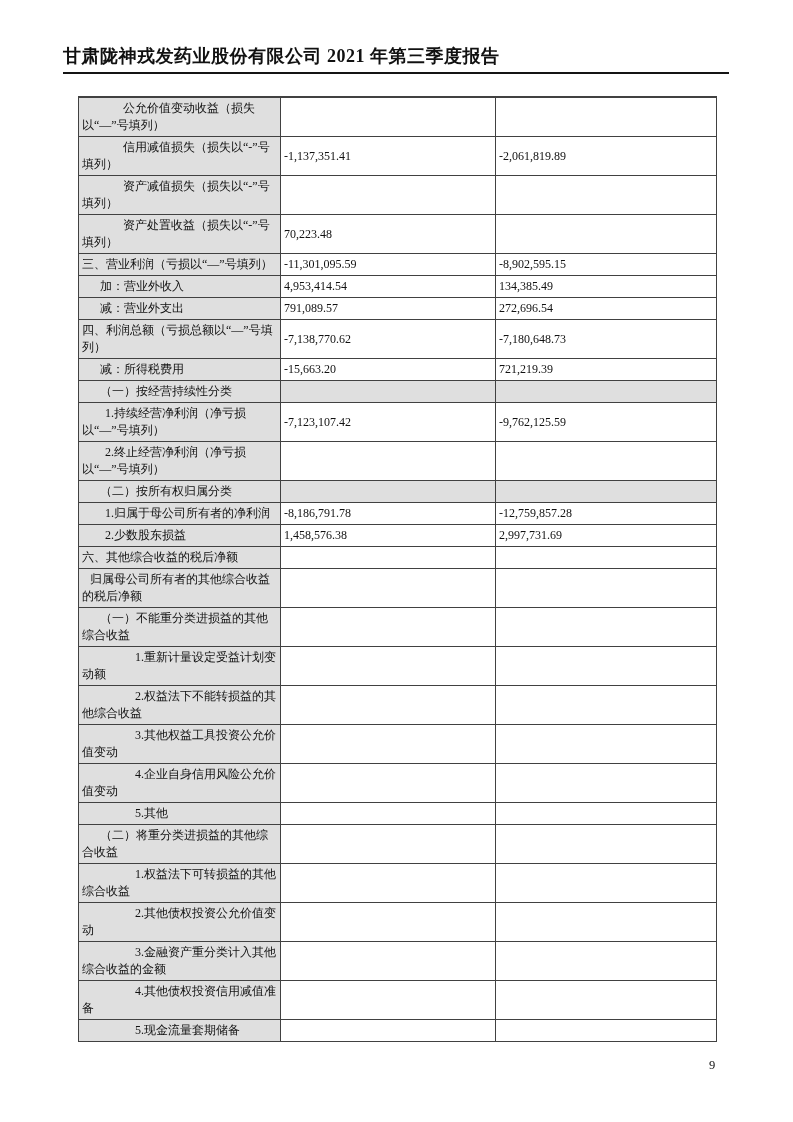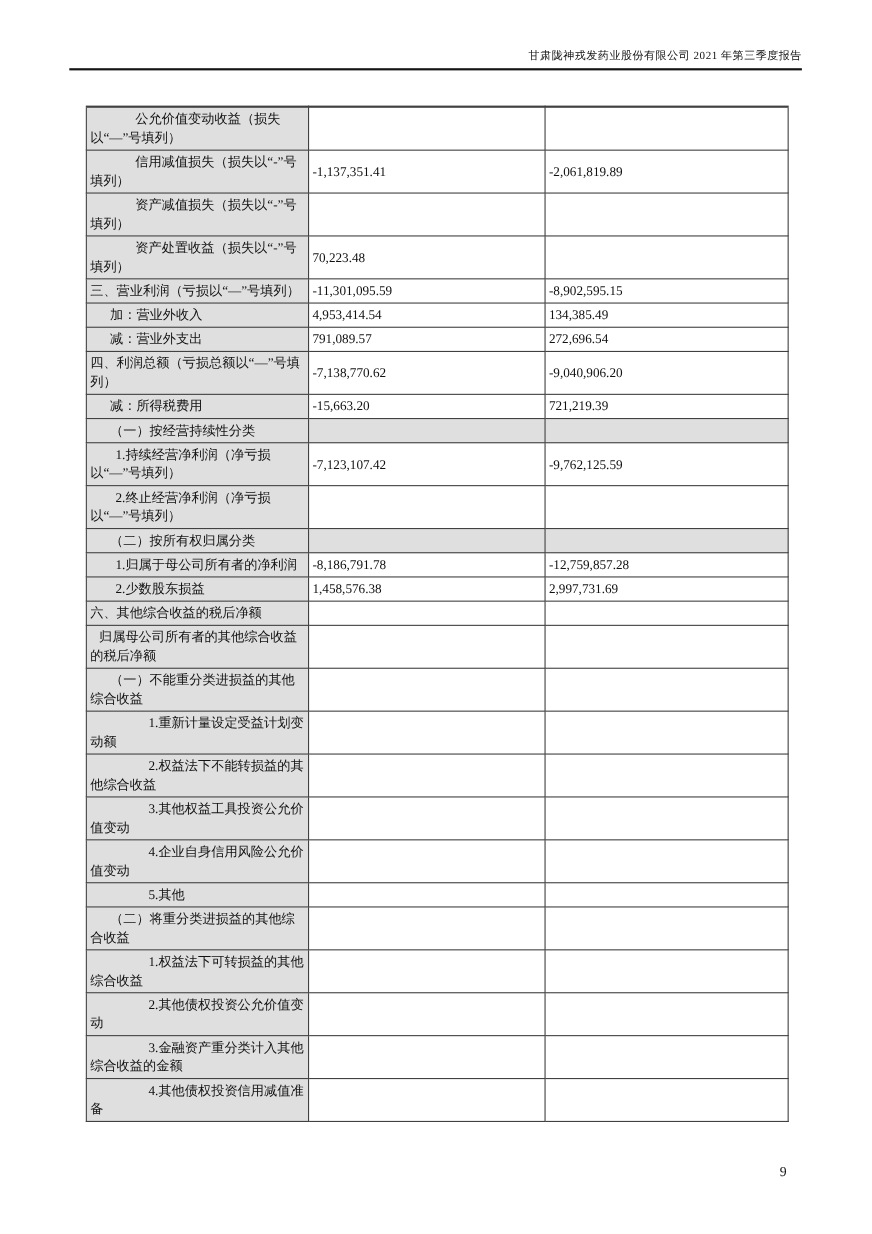--- a/index.html
+++ b/index.html
@@ -10,23 +10,22 @@
     background: #ffffff;
     font-family: "Liberation Serif", "DejaVu Serif", serif;
     color: var(--text, #111111);
     overflow: hidden;
   }
   .report-header {
     position: absolute;
     top: 44px;
     left: 63px;
     width: 666px;
-    text-align: right;
-    font-size: 10px;
-    font-weight: 400;
+    font-size: 18px;
+    font-weight: 700;
     letter-spacing: 0.5px;
     padding-bottom: 4px;
     border-bottom: 2px solid #141414;
   }
   table.fin {
     position: absolute;
     top: 96px;
     left: 78px;
     width: 638px;
     border-collapse: collapse;
@@ -114,21 +113,21 @@
           <td class="val">134,385.49</td>
         </tr>
         <tr>
           <td class="label ind2">减：营业外支出</td>
           <td class="val">791,089.57</td>
           <td class="val">272,696.54</td>
         </tr>
         <tr>
           <td class="label ind0">四、利润总额（亏损总额以“—”号填列）</td>
           <td class="val">-7,138,770.62</td>
-          <td class="val">-9,040,906.20</td>
+          <td class="val">-7,180,648.73</td>
         </tr>
         <tr>
           <td class="label ind2">减：所得税费用</td>
           <td class="val">-15,663.20</td>
           <td class="val">721,219.39</td>
         </tr>
         <tr class="shaded">
           <td class="label ind2">（一）按经营持续性分类</td>
           <td class="val"></td>
           <td class="val"></td>
@@ -216,18 +215,23 @@
         <tr>
           <td class="label ind5">3.金融资产重分类计入其他综合收益的金额</td>
           <td class="val"></td>
           <td class="val"></td>
         </tr>
         <tr>
           <td class="label ind5">4.其他债权投资信用减值准备</td>
           <td class="val"></td>
           <td class="val"></td>
         </tr>
+        <tr>
+          <td class="label ind5">5.现金流量套期储备</td>
+          <td class="val"></td>
+          <td class="val"></td>
+        </tr>
       </tbody>
   </table>
 
   <div class="page-number">9</div>
 
 </div>
 
 </body></html>

